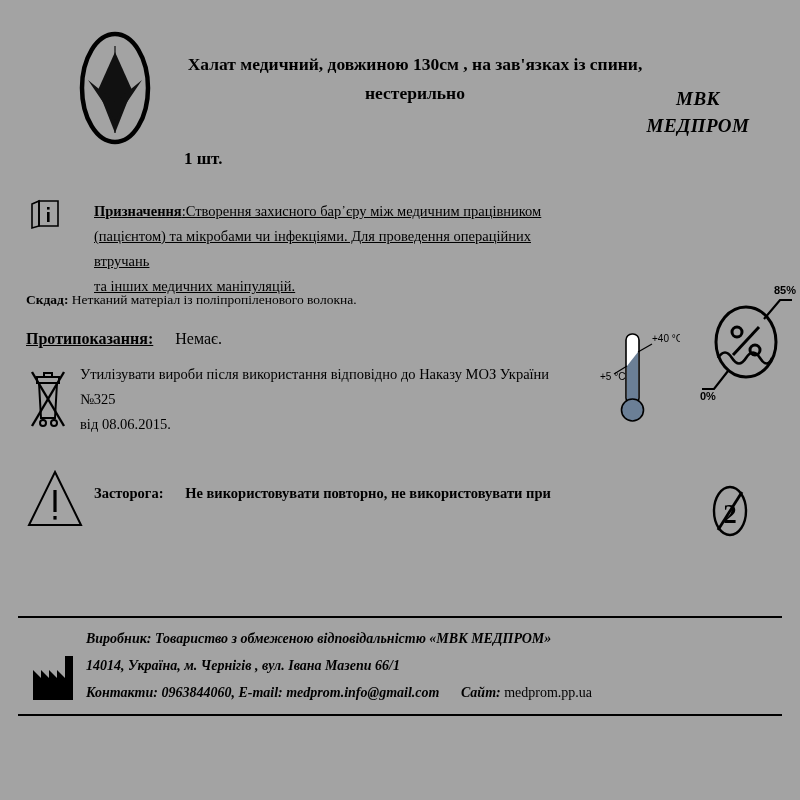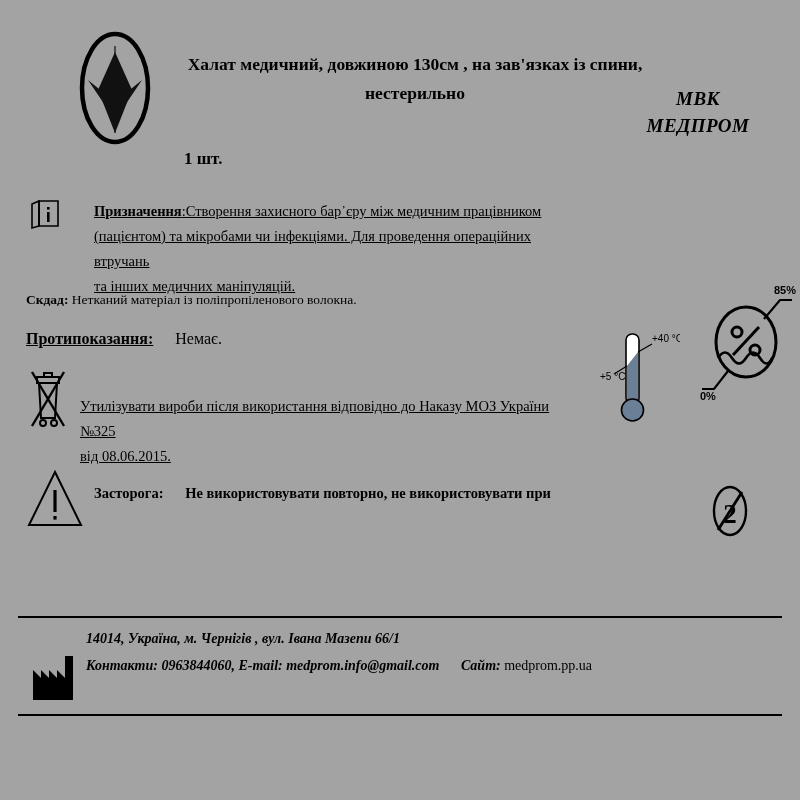--- a/index.html
+++ b/index.html
@@ -83,21 +83,21 @@
   
   .composition-text { left: 26px; top: 288px; width: 560px; font-size: 13.5px; }
   .composition-text b { font-weight: bold; }
 
   
   .contra-text { left: 26px; top: 325px; width: 420px; font-size: 16px; }
   .contra-text .u { font-weight: bold; text-decoration: underline; }
 
   
   .disposal-icon { left: 28px; top: 368px; width: 40px; height: 62px; }
-  .disposal-text { left: 80px; top: 394px; width: 500px; text-decoration: underline; }
+  .disposal-text { left: 80px; top: 362px; width: 500px; }
 
   
   .thermo-icon { left: 600px; top: 320px; width: 80px; height: 110px; }
   .humidity-icon { left: 700px; top: 270px; width: 96px; height: 130px; text-align: right; }
 
   
   .warning-icon { left: 26px; top: 468px; width: 58px; height: 62px; }
   .warning-text {
     left: 94px; top: 481px; width: 470px;
     font-weight: bold; font-size: 14.5px;
@@ -274,20 +274,24 @@
 
   <div class="rule rule-top"></div>
   <div class="rule rule-bottom"></div>
 
   <div class="footer-icon">
     <svg viewBox="0 0 50 52" width="50" height="52" aria-hidden="true">
       <path d="M5 50 L5 20 L13 28 L13 20 L21 28 L21 20 L29 28 L29 20 L37 28 L37 6 L45 6 L45 50 Z" fill="#000"></path>
     </svg>
   </div>
   <div class="footer-text">
+    <div class="nowrap">
+      <span>Виробник:</span>
+      <span>Товариство з обмеженою відповідальністю  «МВК МЕДПРОМ»</span>
+    </div>
     <div class="nowrap">14014,  Україна, м. Чернігів  ,  вул.  Івана Мазепи 66/1</div>
     <div class="nowrap">
       <span>Контакти:</span>
       <span>0963844060,</span>
       <span>E-mail:</span>
       <span>medprom.info@gmail.com</span>
       <span class="sp-lg"></span><span>Сайт:</span>
       <span class="plain">medprom.pp.ua</span>
     </div>
   </div>

